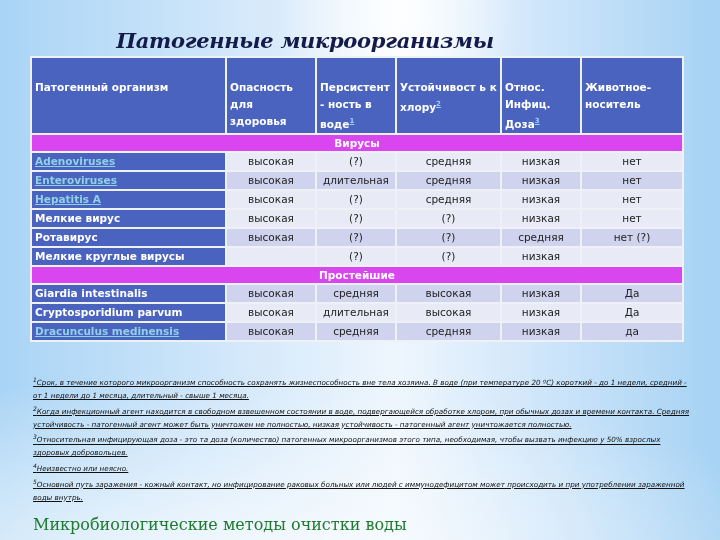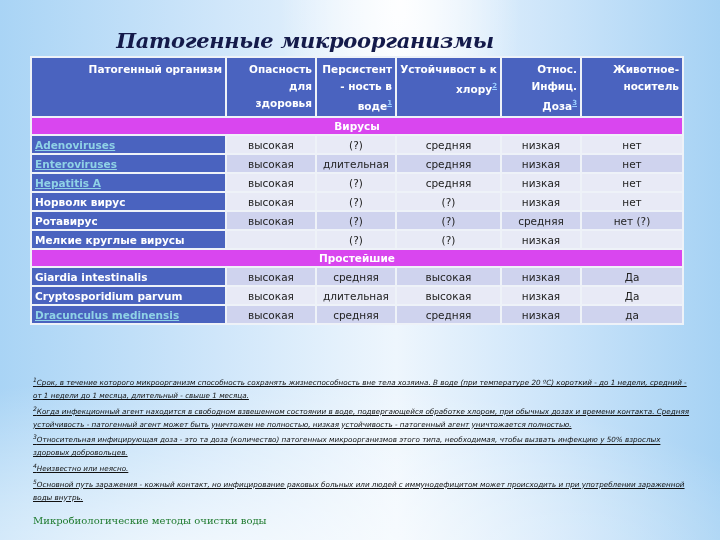--- a/index.html
+++ b/index.html
@@ -32,26 +32,26 @@
     padding: 0 3px;
     height: 19px;
     white-space: nowrap;
     overflow: hidden;
   }
   table.main th {
     background: #4a63bf;
     color: #ffffff;
     font-weight: bold;
     vertical-align: top;
-    padding-top: 3px;
+    padding-top: 21px;
     height: 60px;
     line-height: 17px;
     white-space: normal;
     font-size: 10.5px;
-    text-align: right;
+    text-align: left;
   }
   table.main th sup { color: #9ad0ff; font-size: 7px; text-decoration: underline; }
   tr.section td {
     background: #d946ef;
     color: #ffffff;
     font-weight: bold;
     text-align: center;
     height: 18px;
   }
   td.name {
@@ -69,21 +69,21 @@
     font-style: italic;
     font-size: 7.2px;
     line-height: 12.6px;
     color: #111;
   }
   .footnotes p { text-decoration: underline; }
   .footnotes sup { font-size: 6px; }
   .bottom-caption {
     position: absolute; left: 33px; top: 515px;
     font-family: "DejaVu Serif", serif;
-    font-size: 10px;
+    font-size: 16px;
     color: #1e7a2e;
   }
 </style>
 </head>
 <body>
 
 <div class="title">Патогенные микроорганизмы</div>
 
 <table class="main">
   <colgroup>
@@ -126,21 +126,21 @@
       </tr>
       <tr class="odd">
         <td class="name link">Hepatitis A</td>
         <td class="val">высокая</td>
         <td class="val">(?)</td>
         <td class="val">средняя</td>
         <td class="val">низкая</td>
         <td class="val">нет</td>
       </tr>
       <tr class="odd">
-        <td class="name">Норволк вирус</td>
+        <td class="name">Мелкие вирус</td>
         <td class="val">высокая</td>
         <td class="val">(?)</td>
         <td class="val">(?)</td>
         <td class="val">низкая</td>
         <td class="val">нет</td>
       </tr>
       <tr class="even">
         <td class="name">Ротавирус</td>
         <td class="val">высокая</td>
         <td class="val">(?)</td>

